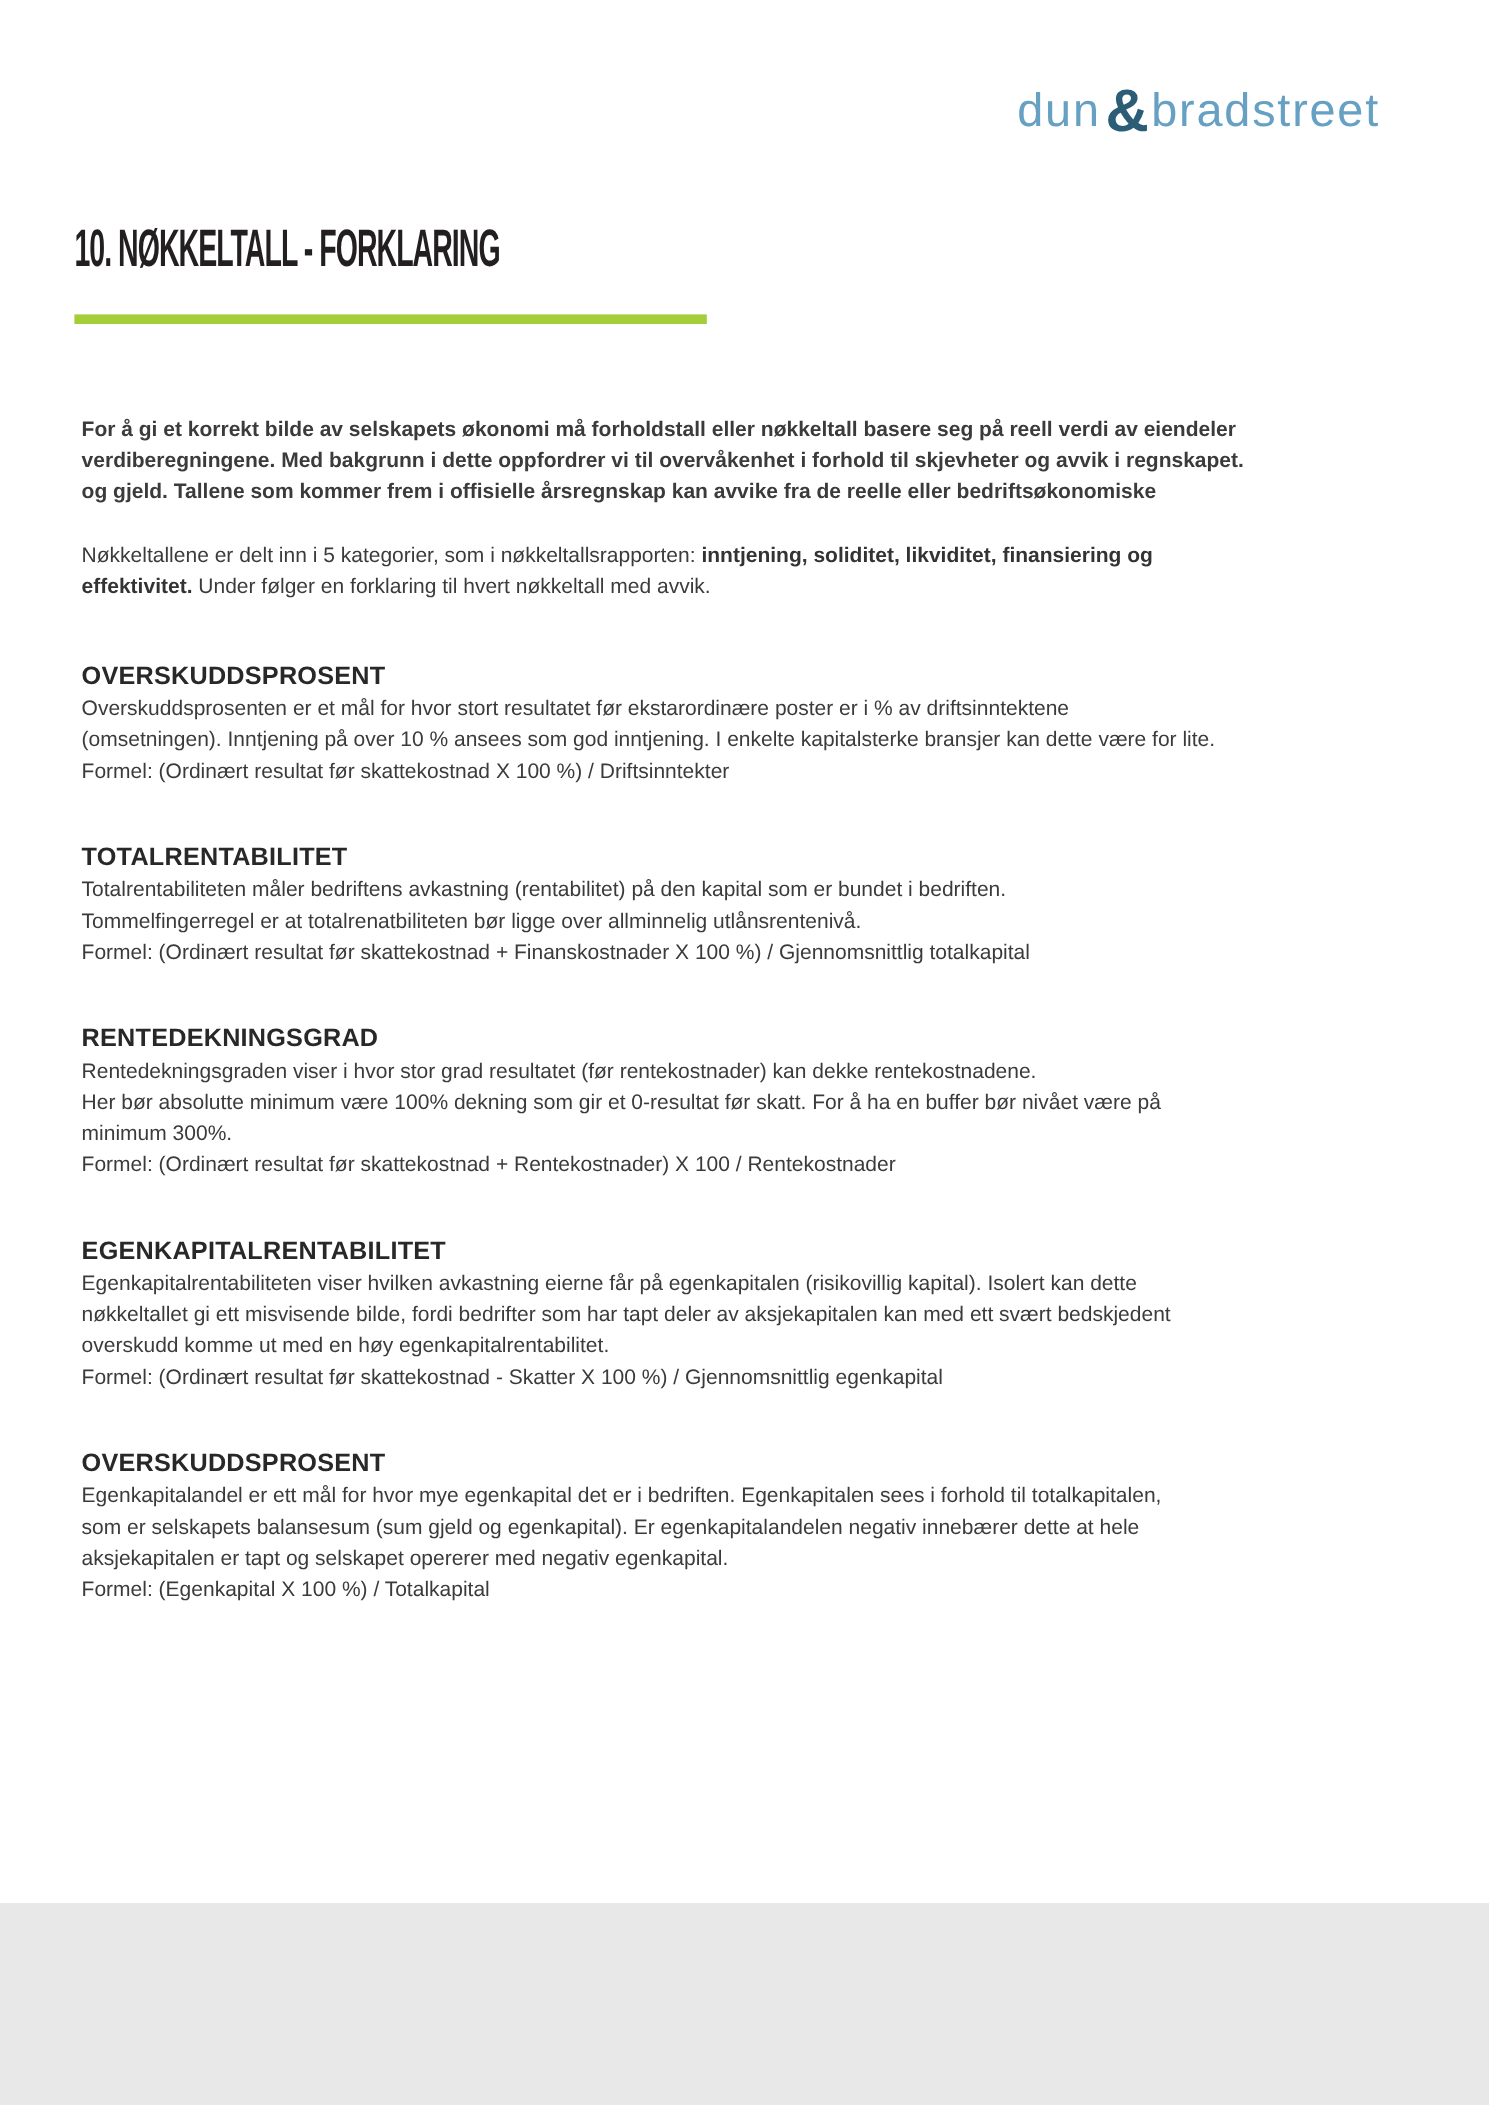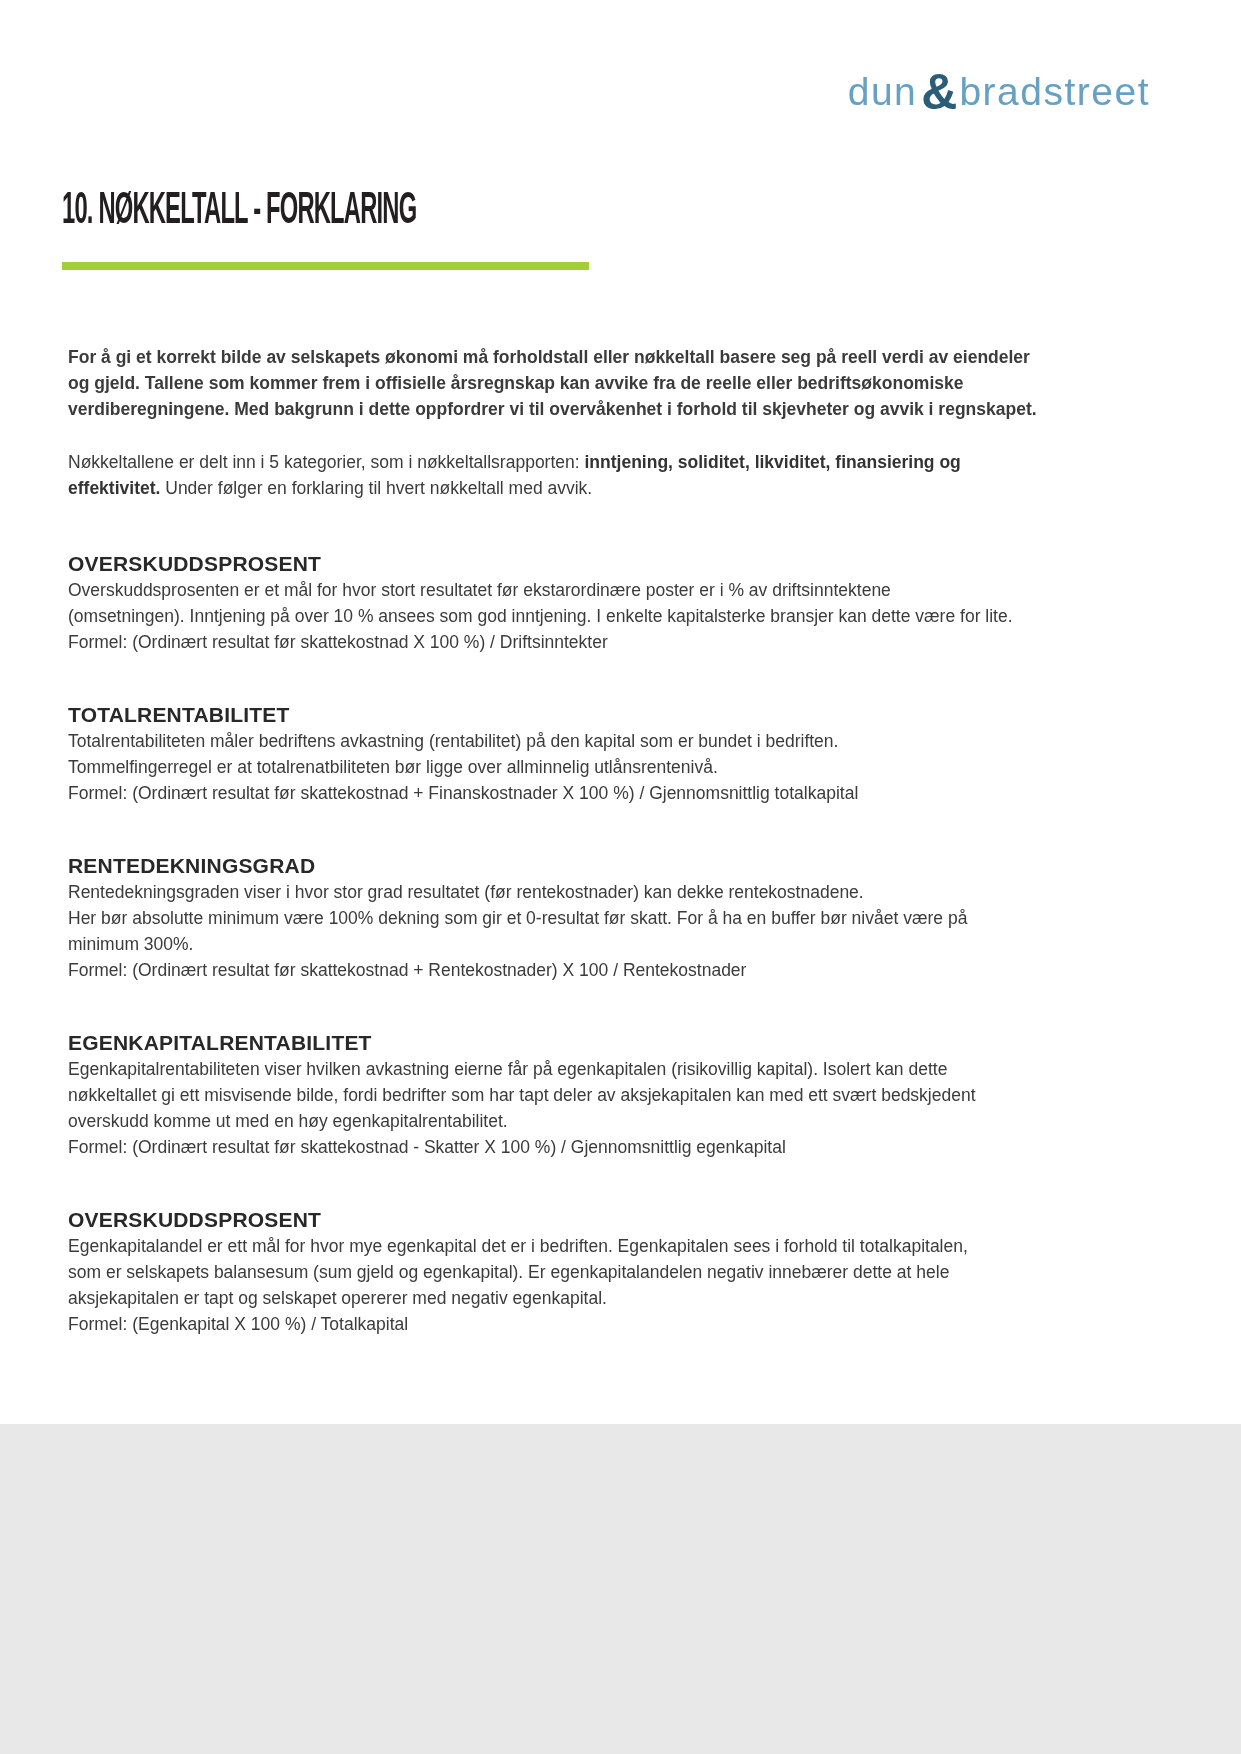--- a/index.html
+++ b/index.html
@@ -1,19 +1,19 @@
 <!DOCTYPE html>
 <html lang="no"><head>
 <meta charset="utf-8">
 <style>
   html, body { margin: 0; padding: 0; background: #e8e8e8; }
   .page {
     position: relative;
     width: 1241px;
-    height: 1424px;
+    height: 1586px;
     margin: 0 auto;
     background: #ffffff;
     font-family: "Liberation Sans", sans-serif;
     overflow: hidden;
   }
 
   
   .logo {
     position: absolute;
     top: 68px;
@@ -114,22 +114,22 @@
   </div>
 
   <h1 class="title"><span class="title-inner">10. NØKKELTALL - FORKLARING</span></h1>
 
   <div class="accent-bar" style="background:#a3cd39;"></div>
 
   <div class="content">
 
     <div class="para-1">
       <div class="line">For å gi et korrekt bilde av selskapets økonomi må forholdstall eller nøkkeltall basere seg på reell verdi av eiendeler</div>
+      <div class="line">verdiberegningene. Med bakgrunn i dette oppfordrer vi til overvåkenhet i forhold til skjevheter og avvik i regnskapet.</div>
       <div class="line">og gjeld. Tallene som kommer frem i offisielle årsregnskap kan avvike fra de reelle eller bedriftsøkonomiske</div>
-      <div class="line">verdiberegningene. Med bakgrunn i dette oppfordrer vi til overvåkenhet i forhold til skjevheter og avvik i regnskapet.</div>
     </div>
 
     <div class="para-2">
       <div class="line"><span>Nøkkeltallene er delt inn i 5 kategorier, som i nøkkeltallsrapporten: </span><strong>inntjening, soliditet, likviditet, finansiering og</strong></div>
       <div class="line"><strong>effektivitet.</strong><span> Under følger en forklaring til hvert nøkkeltall med avvik.</span></div>
     </div>
 
     <section class="kpi-section">
       <h2 class="sec-head">OVERSKUDDSPROSENT</h2>
       <div class="line">Overskuddsprosenten er et mål for hvor stort resultatet før ekstarordinære poster er i % av driftsinntektene</div>

